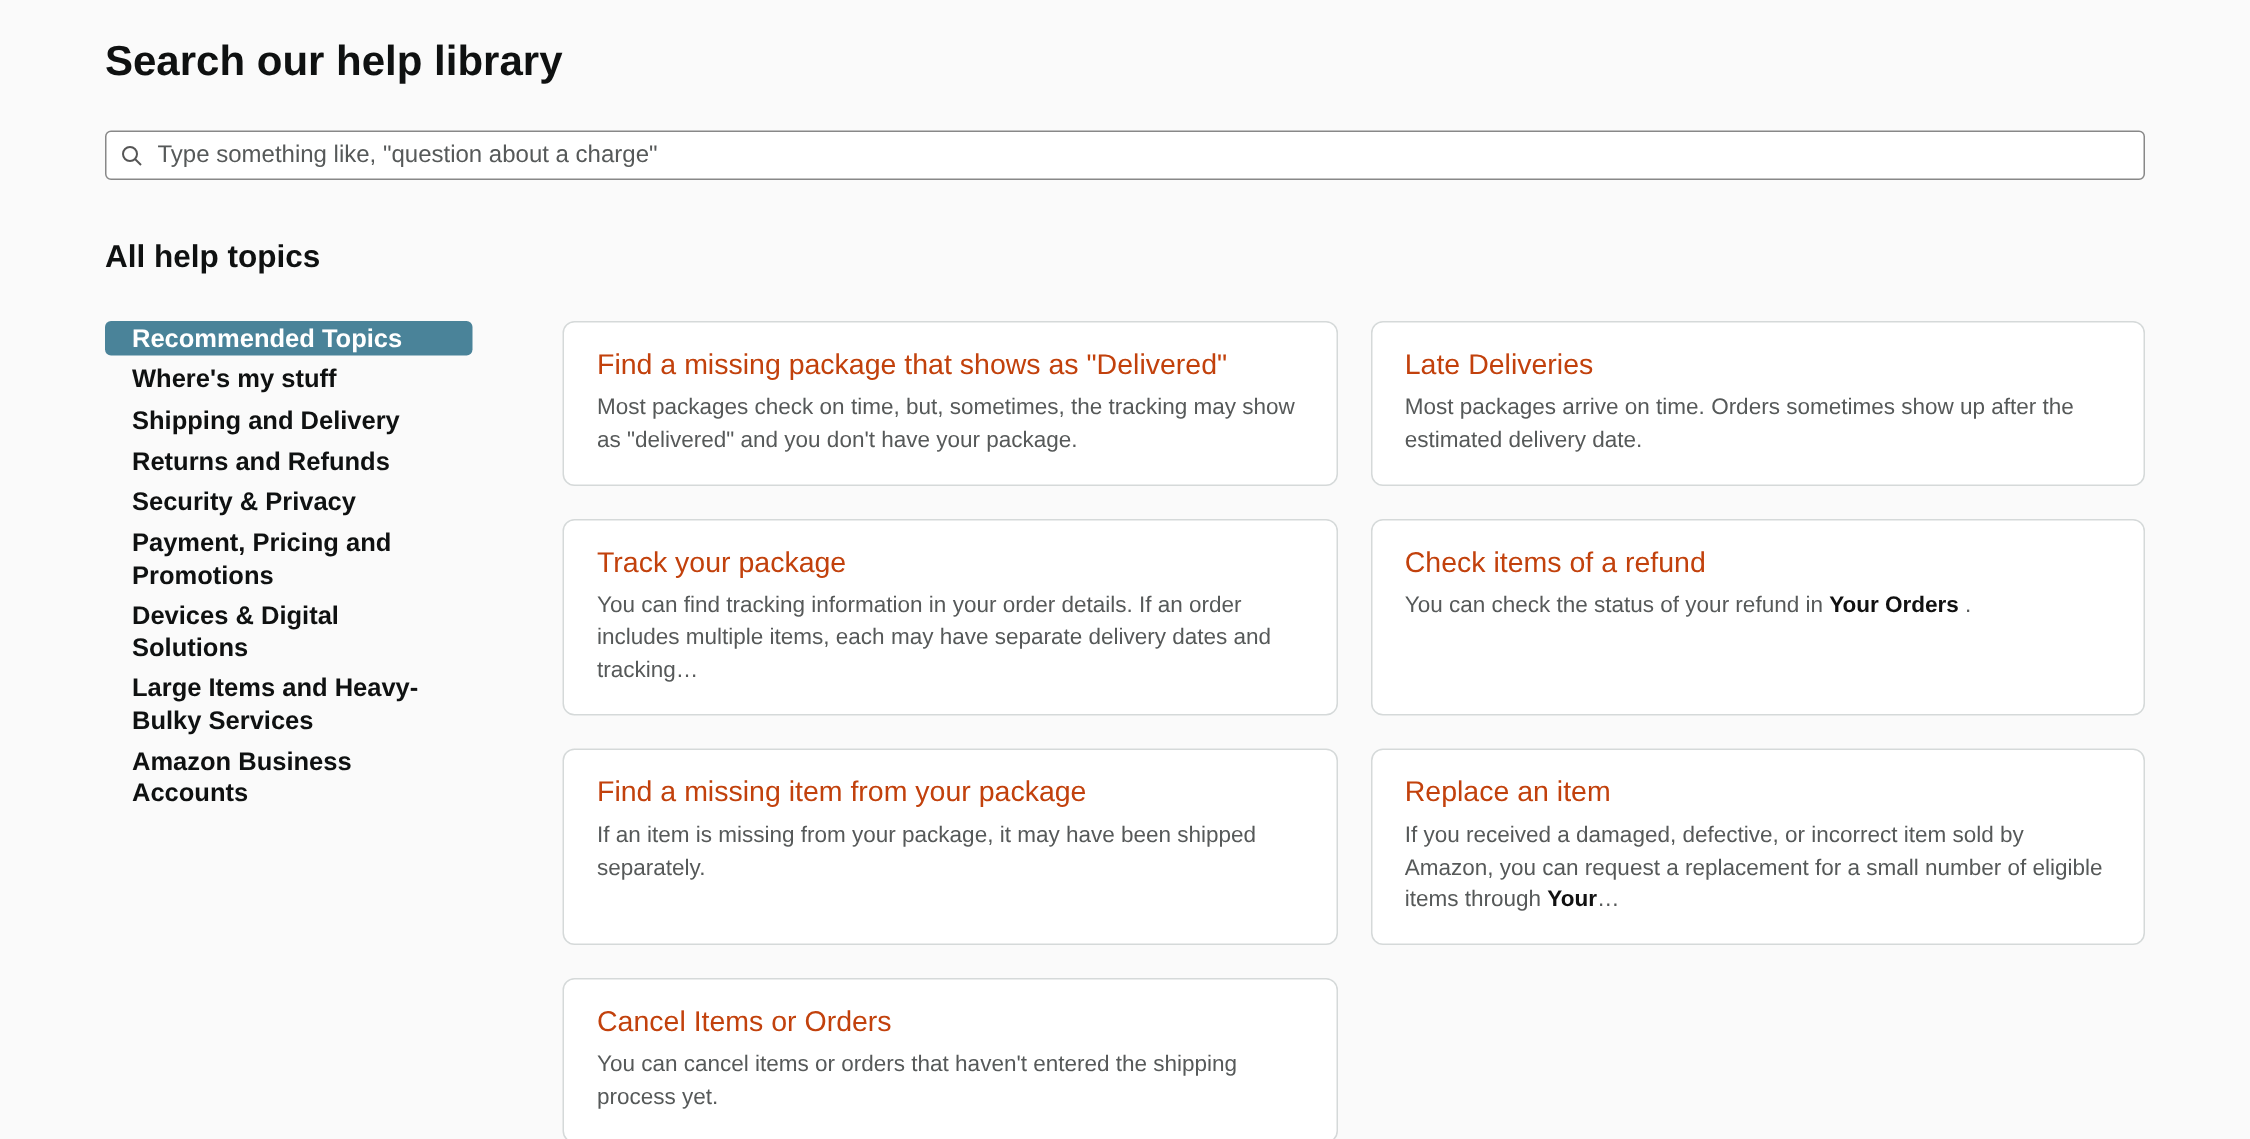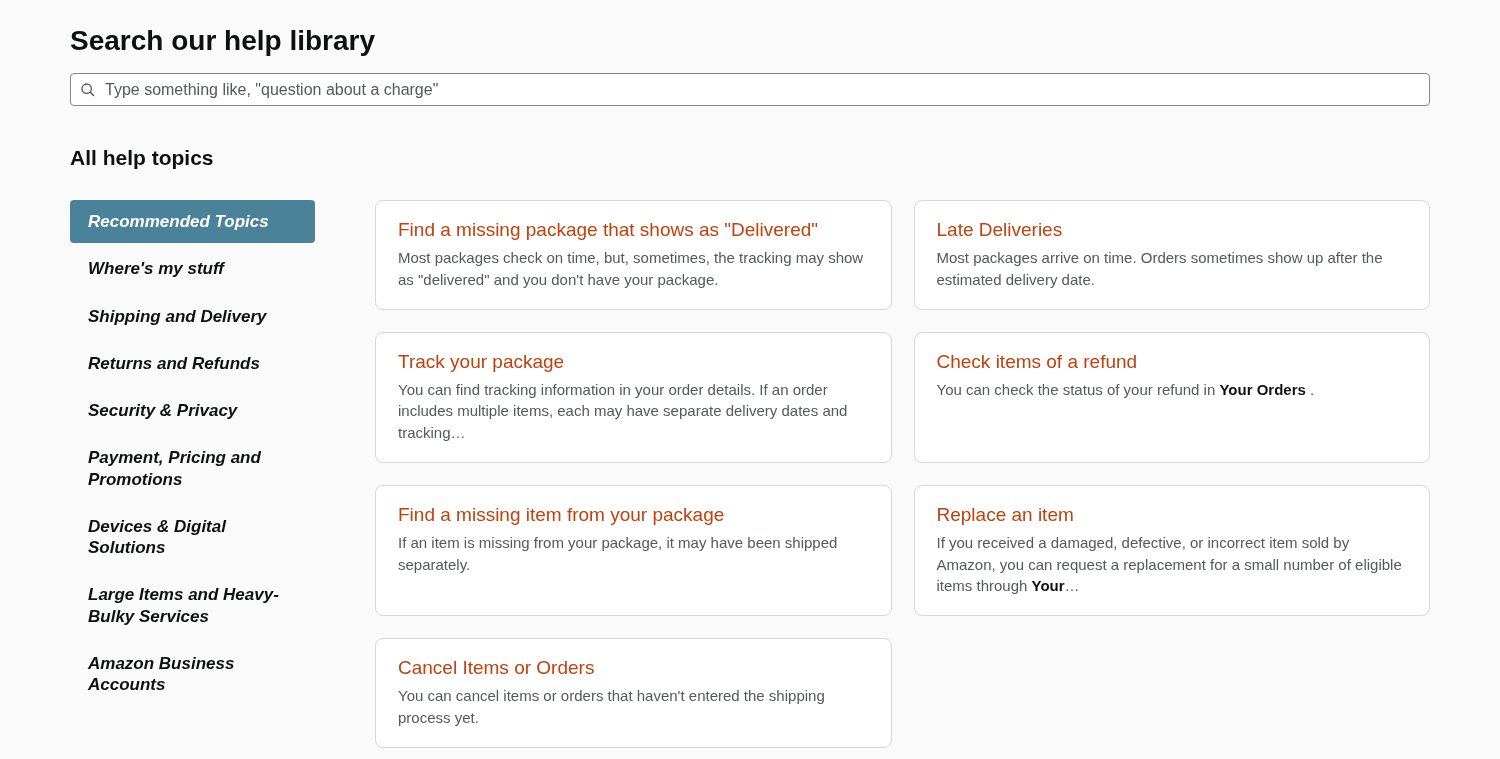--- a/index.html
+++ b/index.html
@@ -9,21 +9,21 @@
     }
     body {
       font-family: "Amazon Ember", -apple-system, BlinkMacSystemFont, Arial, sans-serif;
       background: #fafafa;
       color: #111;
       padding: 25px 70px;
     }
     h1.page-title {
       font-size: 28px;
       font-weight: 700;
-      margin-bottom: 16px;
+      margin-bottom: 30px;
       color: #0F1111;
     }
     .search-wrap {
       position: relative;
       margin-bottom: 40px;
     }
     .search-input {
       width: 100%;
       height: 33px;
       padding: 6px 10px 6px 34px;
@@ -53,29 +53,28 @@
     }
     .content {
       display: flex;
       gap: 60px;
     }
     .sidebar {
       width: 245px;
       flex-shrink: 0;
     }
     .sidebar-item {
-      padding: 11px 18px;
+      padding: 1px 18px;
       font-size: 17px;
       font-weight: 700;
       color: #0F1111;
       cursor: pointer;
       border-radius: 4px;
       line-height: 1.25;
       margin-bottom: 4px;
-      font-style: italic;
     }
     .sidebar-item.active {
       background: #4a8399;
       color: #fff;
     }
     .main {
       flex: 1;
       display: grid;
       grid-template-columns: 1fr 1fr;
       gap: 22px;

